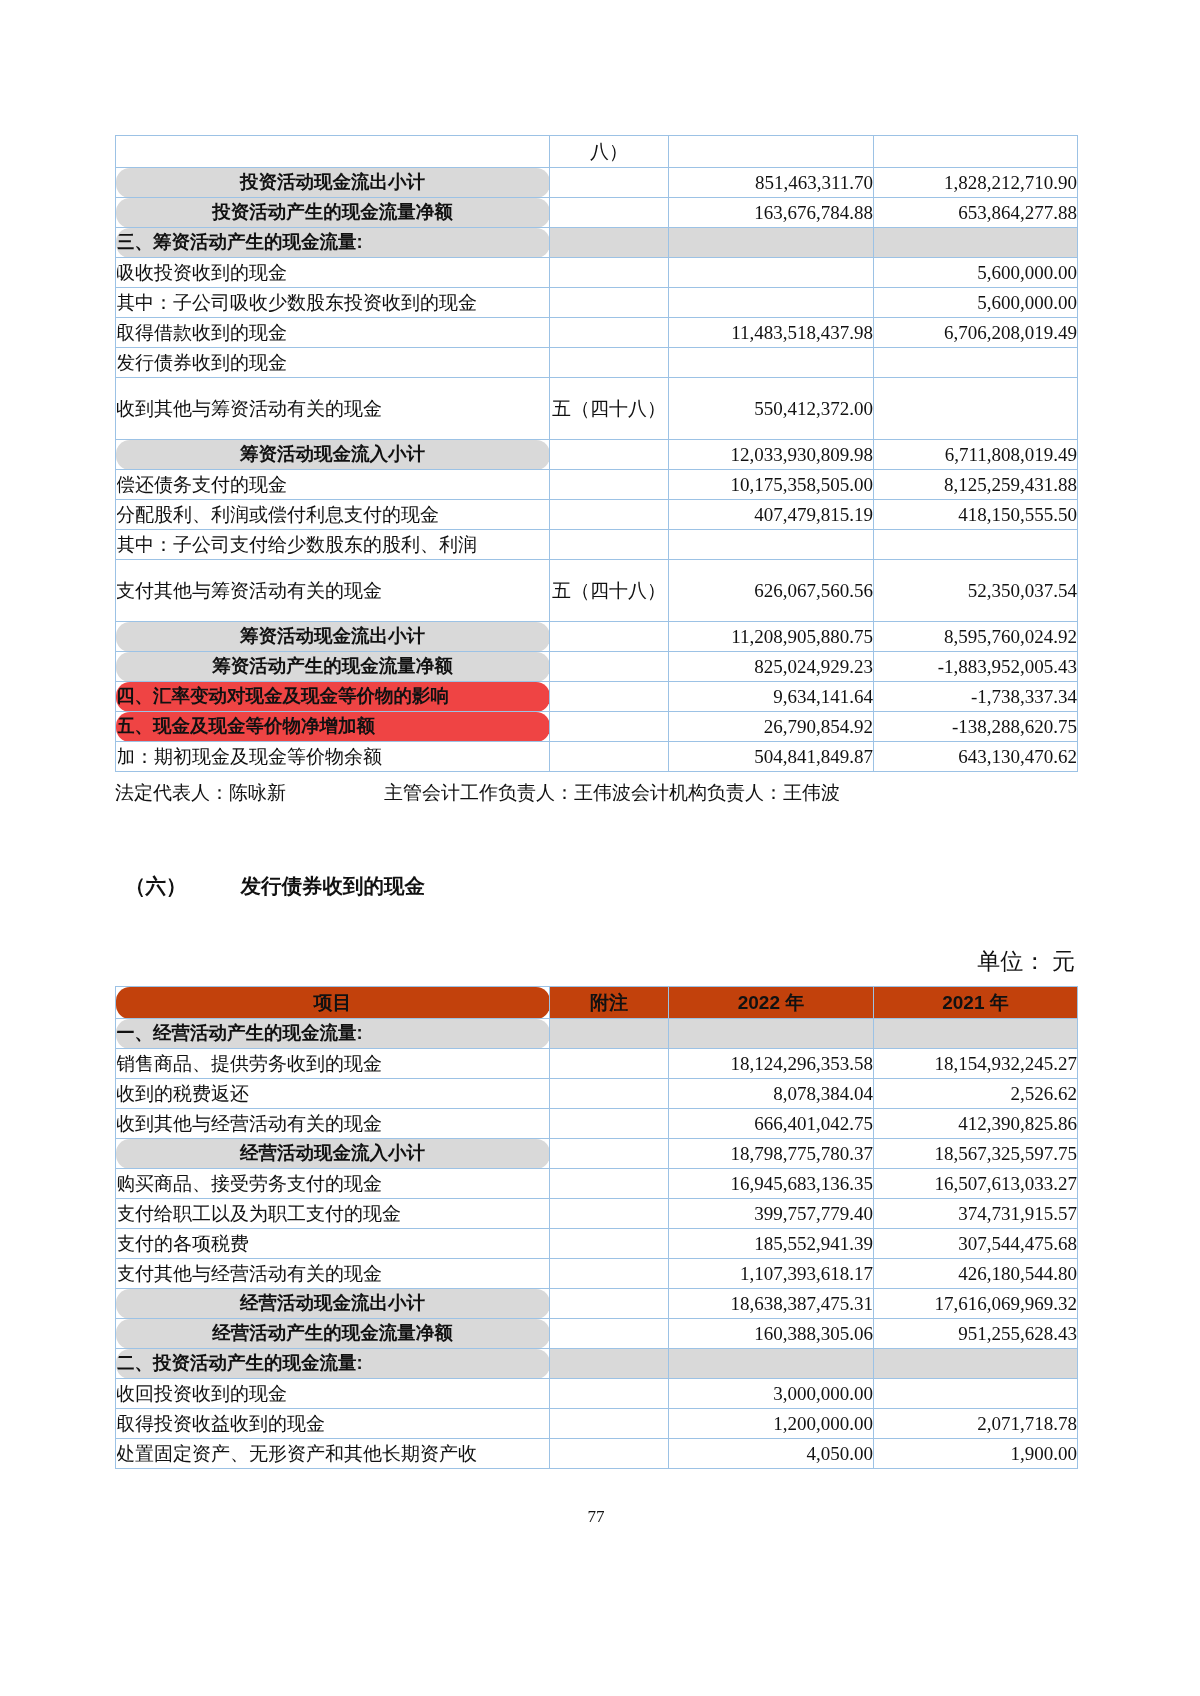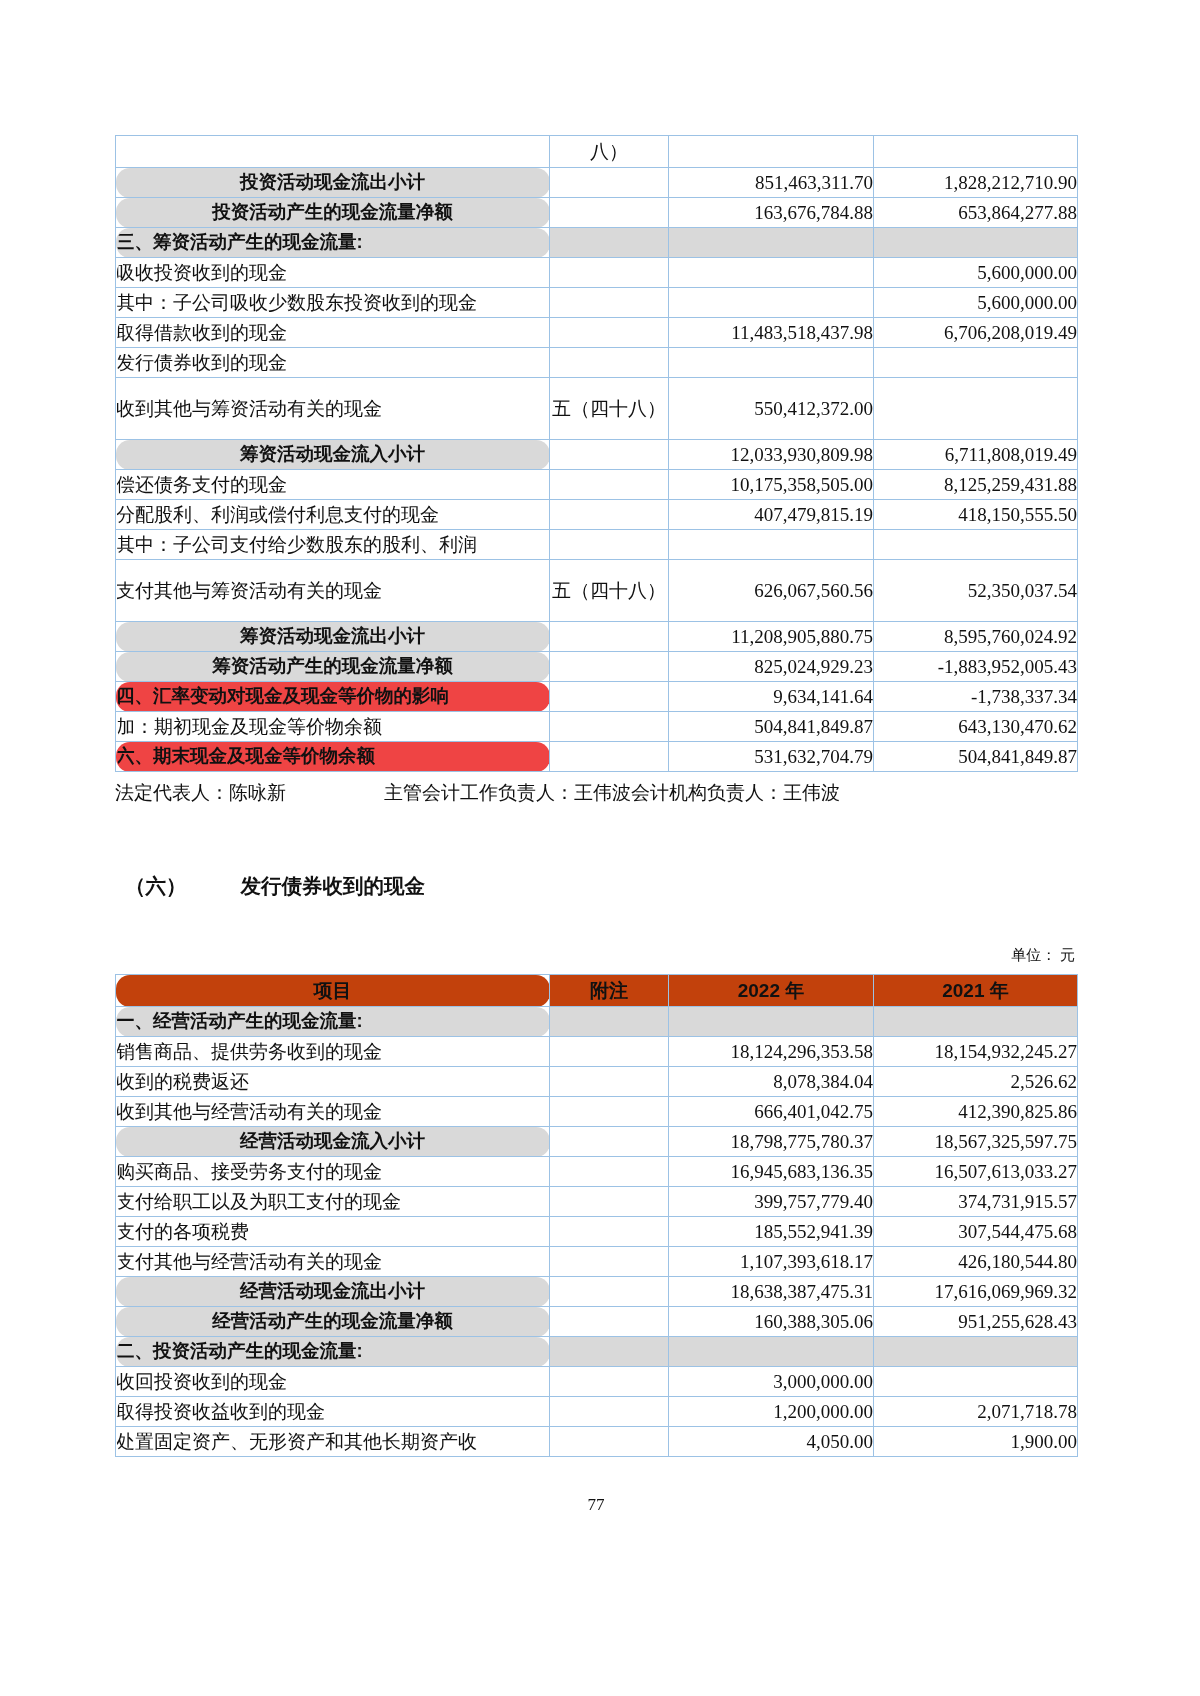--- a/index.html
+++ b/index.html
@@ -57,21 +57,21 @@
   .sig-line .gap{display:inline-block;width:98px;}
 
   .section-head{
     margin-top:66px;font-weight:bold;font-size:20.5px;
     font-family:"Liberation Sans","DejaVu Sans",sans-serif;
     display:flex;align-items:baseline;padding-left:10px;
   }
   .section-head .gap{display:inline-block;width:54px;}
 
   .unit-line{
-    margin-top:46px;text-align:right;font-size:15px;padding-right:2px;
+    margin-top:46px;text-align:right;font-size:23px;padding-right:2px;
   }
   .table2-wrap{margin-top:9px;}
 
   .page-number{
     margin-top:38px;text-align:center;font-size:17px;
   }
 </style>
 </head>
 <body>
 
@@ -182,31 +182,31 @@
           <td class="note"></td>
           <td class="num">825,024,929.23</td>
           <td class="num">-1,883,952,005.43</td>
         </tr>
         <tr class="row-boldleft">
           <td class="item">四、汇率变动对现金及现金等价物的影响</td>
           <td class="note"></td>
           <td class="num">9,634,141.64</td>
           <td class="num">-1,738,337.34</td>
         </tr>
+        <tr class="row-boldleft">
+          <td class="item">五、现金及现金等价物净增加额</td>
+          <td class="note"></td>
+          <td class="num">26,790,854.92</td>
+          <td class="num">-138,288,620.75</td>
+        </tr>
         <tr class="row-normal">
           <td class="item">加：期初现金及现金等价物余额</td>
           <td class="note"></td>
           <td class="num">504,841,849.87</td>
           <td class="num">643,130,470.62</td>
-        </tr>
-        <tr class="row-boldleft">
-          <td class="item">六、期末现金及现金等价物余额</td>
-          <td class="note"></td>
-          <td class="num">531,632,704.79</td>
-          <td class="num">504,841,849.87</td>
         </tr>
       </tbody>
   </table>
 
   <div class="sig-line">
     <span>法定代表人：陈咏新</span>
     <span class="gap"></span>
     <span>主管会计工作负责人：王伟波会计机构负责人：王伟波</span>
   </div>
 

